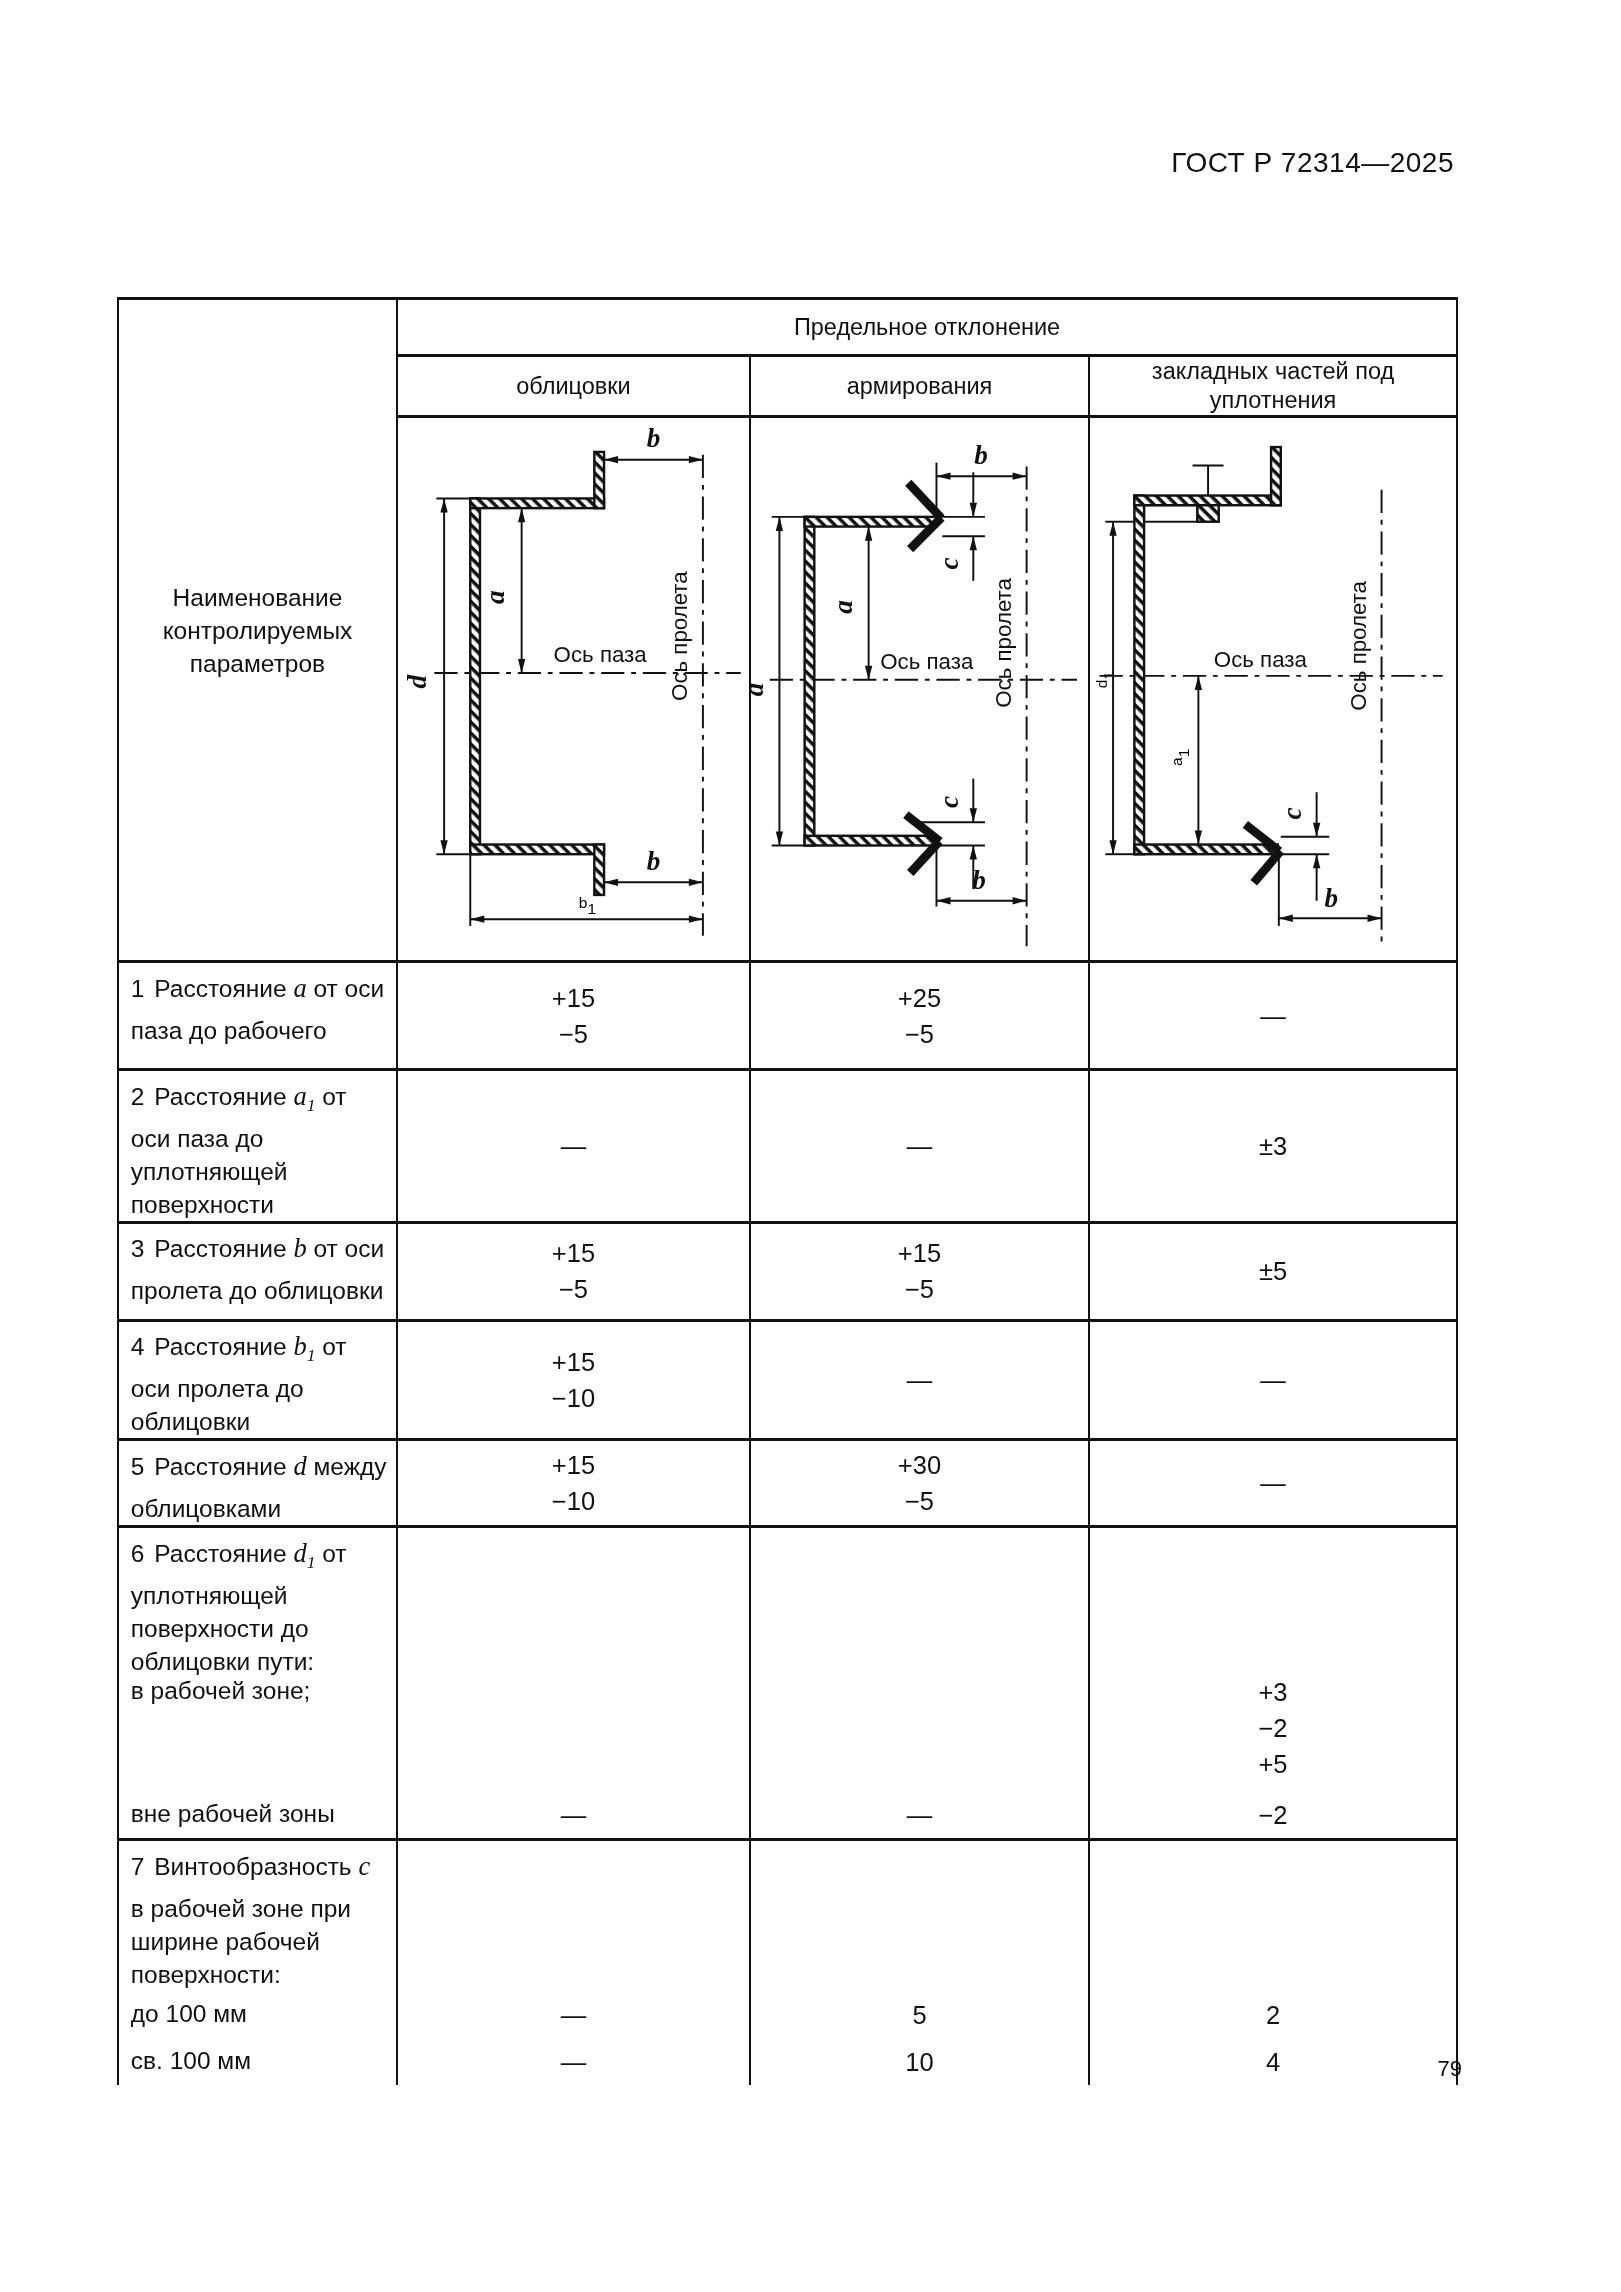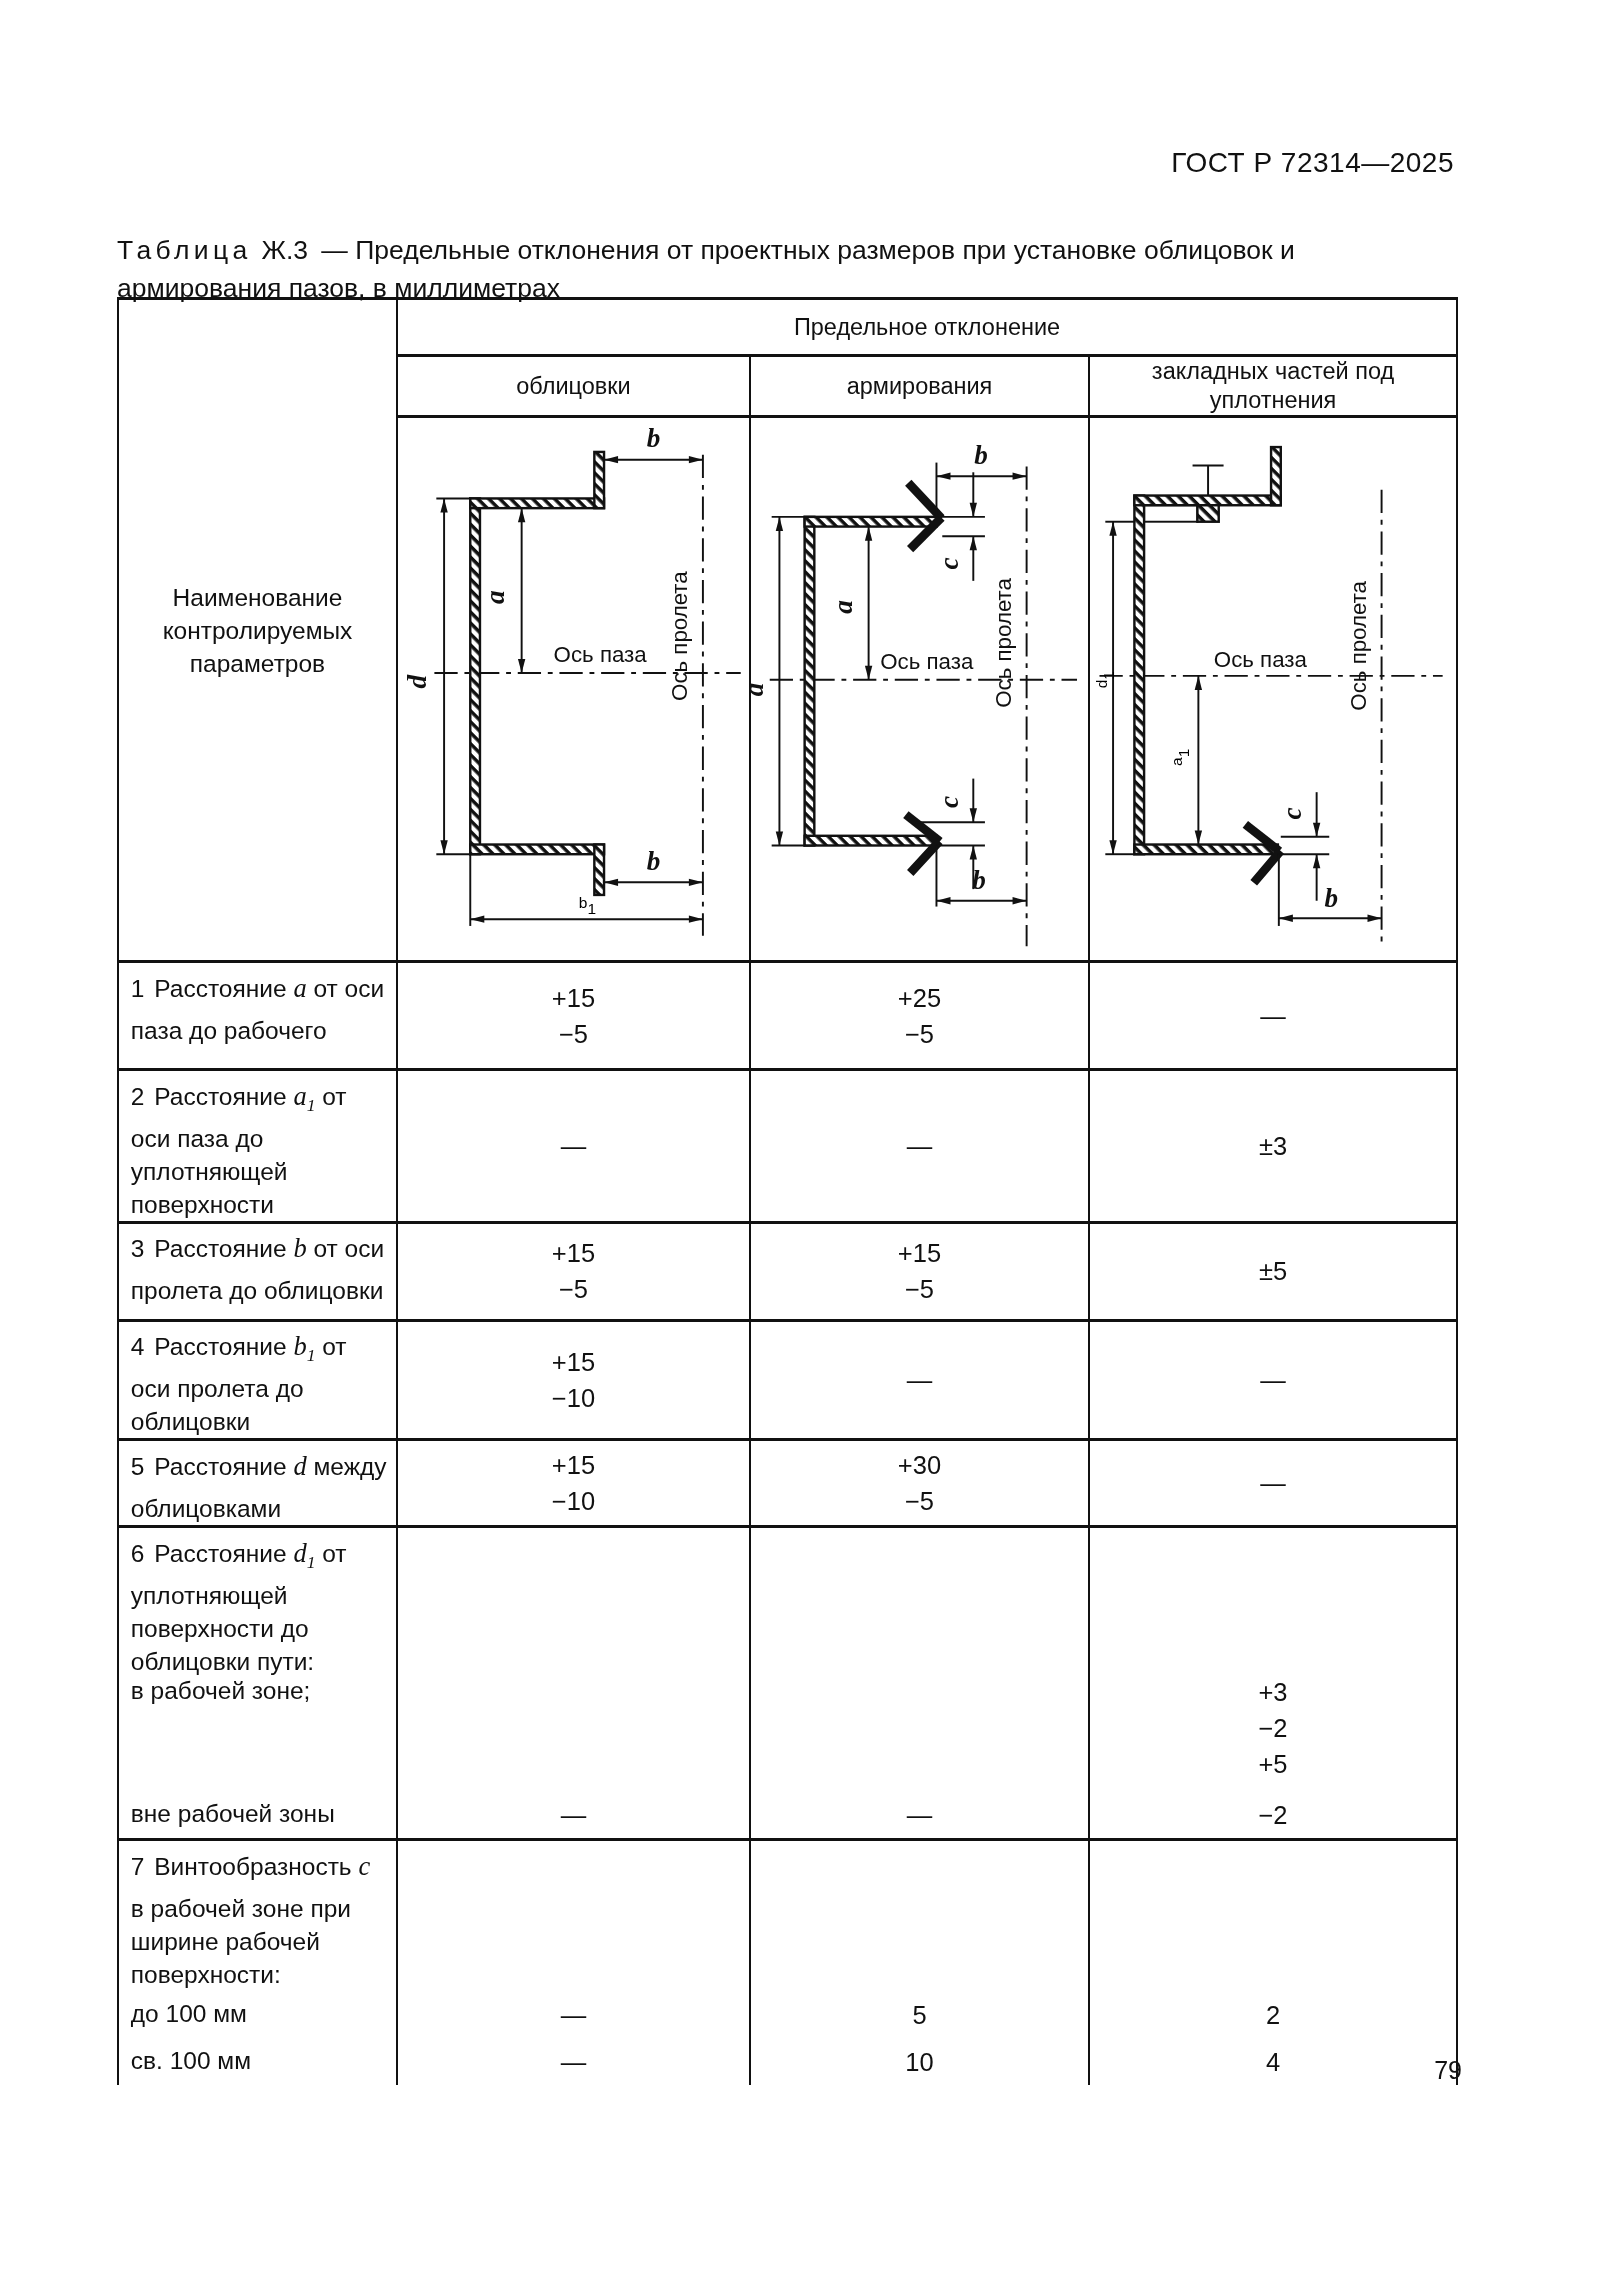--- a/index.html
+++ b/index.html
@@ -27,40 +27,36 @@
   td.namehead { text-align:center; vertical-align:middle; font-size:24.5px; line-height:33px; }
   td.name { font-size:24.5px; line-height:33px; padding:8.8px 7.8px 0 11.8px; vertical-align:top; }
   td.val { text-align:center; vertical-align:middle; font-size:25.5px; line-height:36px; white-space:pre-line; }
   td.dcell { vertical-align:top; }
   .num1 { display:inline-block; margin-right:9.8px; }
   .v { font-style:italic; font-family:"Liberation Serif", serif; font-size:26.5px; }
   .s { font-size:17.6px; vertical-align:sub; }
   .stack { display:flex; flex-direction:column; padding-top:8.8px; }
   .sblk { flex:none; }
   .sval { text-align:center; font-size:25.5px; line-height:36px; white-space:pre-line; }
-  .page-num { position:absolute; top:2056px; right:159px; font-size:25px; }
+  .page-num { position:absolute; top:2056px; right:159px; font-size:22px; }
   
   svg .pf   { stroke:#111; stroke-width:2.5; }
   svg .thin { stroke:#111; stroke-width:2; fill:none; }
   svg .thick{ stroke:#111; stroke-width:9; fill:none; stroke-linecap:square; }
   svg .axis { stroke:#111; stroke-width:2; fill:none; stroke-dasharray:24 7 5 7; }
   svg text.dlab { font:italic bold 28px "Liberation Serif", serif; fill:#111; }
   svg text.axlab { font:23px "Liberation Sans", sans-serif; fill:#111; }
 </style>
 </head>
 <body>
 
 <div class="page">
 
   <div class="doc-code">ГОСТ Р 72314—2025</div>
 
-  <div class="caption">
-    <span class="sp">Таблица</span><span class="num">Ж.3</span>
-    <span>— Предельные отклонения от проектных размеров при установке облицовок и армирования пазов, в миллиметрах</span>
-  </div>
 
   <table class="tbl">
     <colgroup>
       <col style="width:279px">
         <col style="width:353px">
         <col style="width:339px">
         <col style="width:368px">
     </colgroup>
 
     <tbody>

